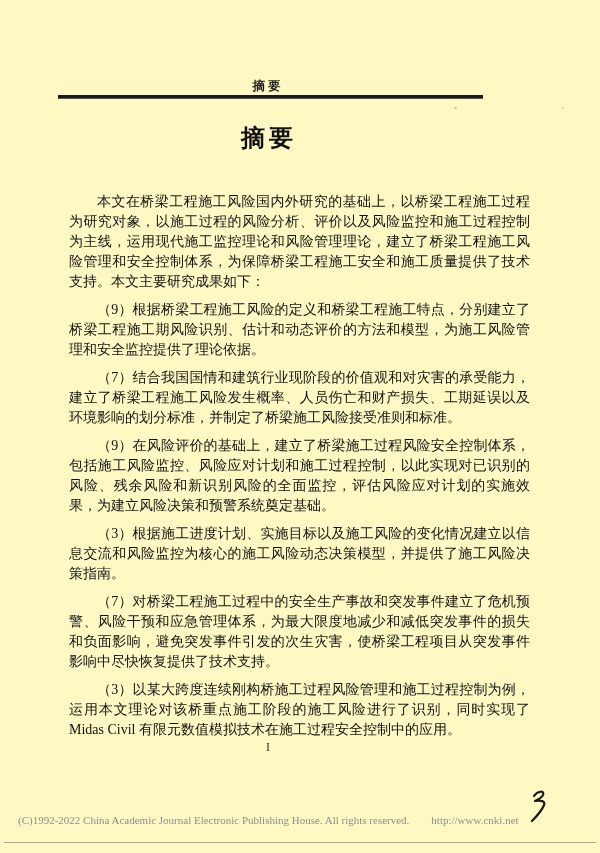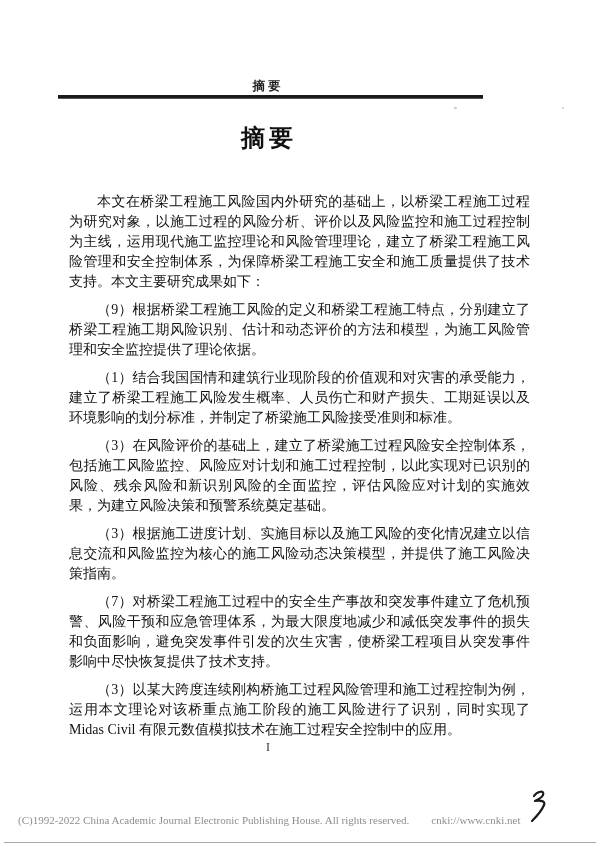--- a/index.html
+++ b/index.html
@@ -1,20 +1,20 @@
 <!DOCTYPE html>
 <html lang="zh"><head>
 <meta charset="utf-8">
 <style>
   html,body{margin:0;padding:0;background:#e8e8e8;}
   .page{
     position:relative;
     width:600px;height:853px;
     margin:0 auto;
-    background:#ffffff;
+    background:#fef9c3;
     overflow:hidden;
     font-family:"Liberation Serif","DejaVu Serif",serif;
     color:#141414;
   }
   
   .running-head{
     position:absolute;top:78px;left:0;width:536px;
     text-align:center;
     font-size:12.5px;font-weight:bold;letter-spacing:3px;
     color:#1c1c1c;
@@ -77,31 +77,31 @@
 
   <div class="running-head">摘要</div>
 
   <div class="head-rule"></div>
 
   <div class="doc-title">摘要</div>
 
   <div class="body-text">
     <p>本文在桥梁工程施工风险国内外研究的基础上，以桥梁工程施工过程为研究对象，以施工过程的风险分析、评价以及风险监控和施工过程控制为主线，运用现代施工监控理论和风险管理理论，建立了桥梁工程施工风险管理和安全控制体系，为保障桥梁工程施工安全和施工质量提供了技术支持。本文主要研究成果如下：</p>
     <p>（9）根据桥梁工程施工风险的定义和桥梁工程施工特点，分别建立了桥梁工程施工期风险识别、估计和动态评价的方法和模型，为施工风险管理和安全监控提供了理论依据。</p>
-    <p>（1）结合我国国情和建筑行业现阶段的价值观和对灾害的承受能力，建立了桥梁工程施工风险发生概率、人员伤亡和财产损失、工期延误以及环境影响的划分标准，并制定了桥梁施工风险接受准则和标准。</p>
-    <p>（3）在风险评价的基础上，建立了桥梁施工过程风险安全控制体系，包括施工风险监控、风险应对计划和施工过程控制，以此实现对已识别的风险、残余风险和新识别风险的全面监控，评估风险应对计划的实施效果，为建立风险决策和预警系统奠定基础。</p>
+    <p>（7）结合我国国情和建筑行业现阶段的价值观和对灾害的承受能力，建立了桥梁工程施工风险发生概率、人员伤亡和财产损失、工期延误以及环境影响的划分标准，并制定了桥梁施工风险接受准则和标准。</p>
+    <p>（9）在风险评价的基础上，建立了桥梁施工过程风险安全控制体系，包括施工风险监控、风险应对计划和施工过程控制，以此实现对已识别的风险、残余风险和新识别风险的全面监控，评估风险应对计划的实施效果，为建立风险决策和预警系统奠定基础。</p>
     <p>（3）根据施工进度计划、实施目标以及施工风险的变化情况建立以信息交流和风险监控为核心的施工风险动态决策模型，并提供了施工风险决策指南。</p>
     <p>（7）对桥梁工程施工过程中的安全生产事故和突发事件建立了危机预警、风险干预和应急管理体系，为最大限度地减少和减低突发事件的损失和负面影响，避免突发事件引发的次生灾害，使桥梁工程项目从突发事件影响中尽快恢复提供了技术支持。</p>
     <p>（3）以某大跨度连续刚构桥施工过程风险管理和施工过程控制为例，运用本文理论对该桥重点施工阶段的施工风险进行了识别，同时实现了 Midas Civil 有限元数值模拟技术在施工过程安全控制中的应用。</p>
   </div>
 
   <div class="page-number">I</div>
 
   <div class="footer-text">
-    <span>(C)1992-2022 China Academic Journal Electronic Publishing House.  All rights reserved.</span><span class="footer-url">cnki://www.cnki.net</span>
+    <span>(C)1992-2022 China Academic Journal Electronic Publishing House.  All rights reserved.</span><span class="footer-url">http://www.cnki.net</span>
   </div>
 
   <div class="footer-rule"></div>
 
   <svg class="hand-mark" viewBox="0 0 34 36" xmlns="http://www.w3.org/2000/svg">
     <g fill="none" stroke="#1a1a1a" stroke-width="2.2" stroke-linecap="round" stroke-linejoin="round">
       <path d="M8 8 C11 3 19 2 17 7 C16 10 11 12 9 13 C14 12 20 13 18 17"></path>
       <path d="M18 17 C16 22 11 28 6 33"></path>
     </g>
   </svg>

